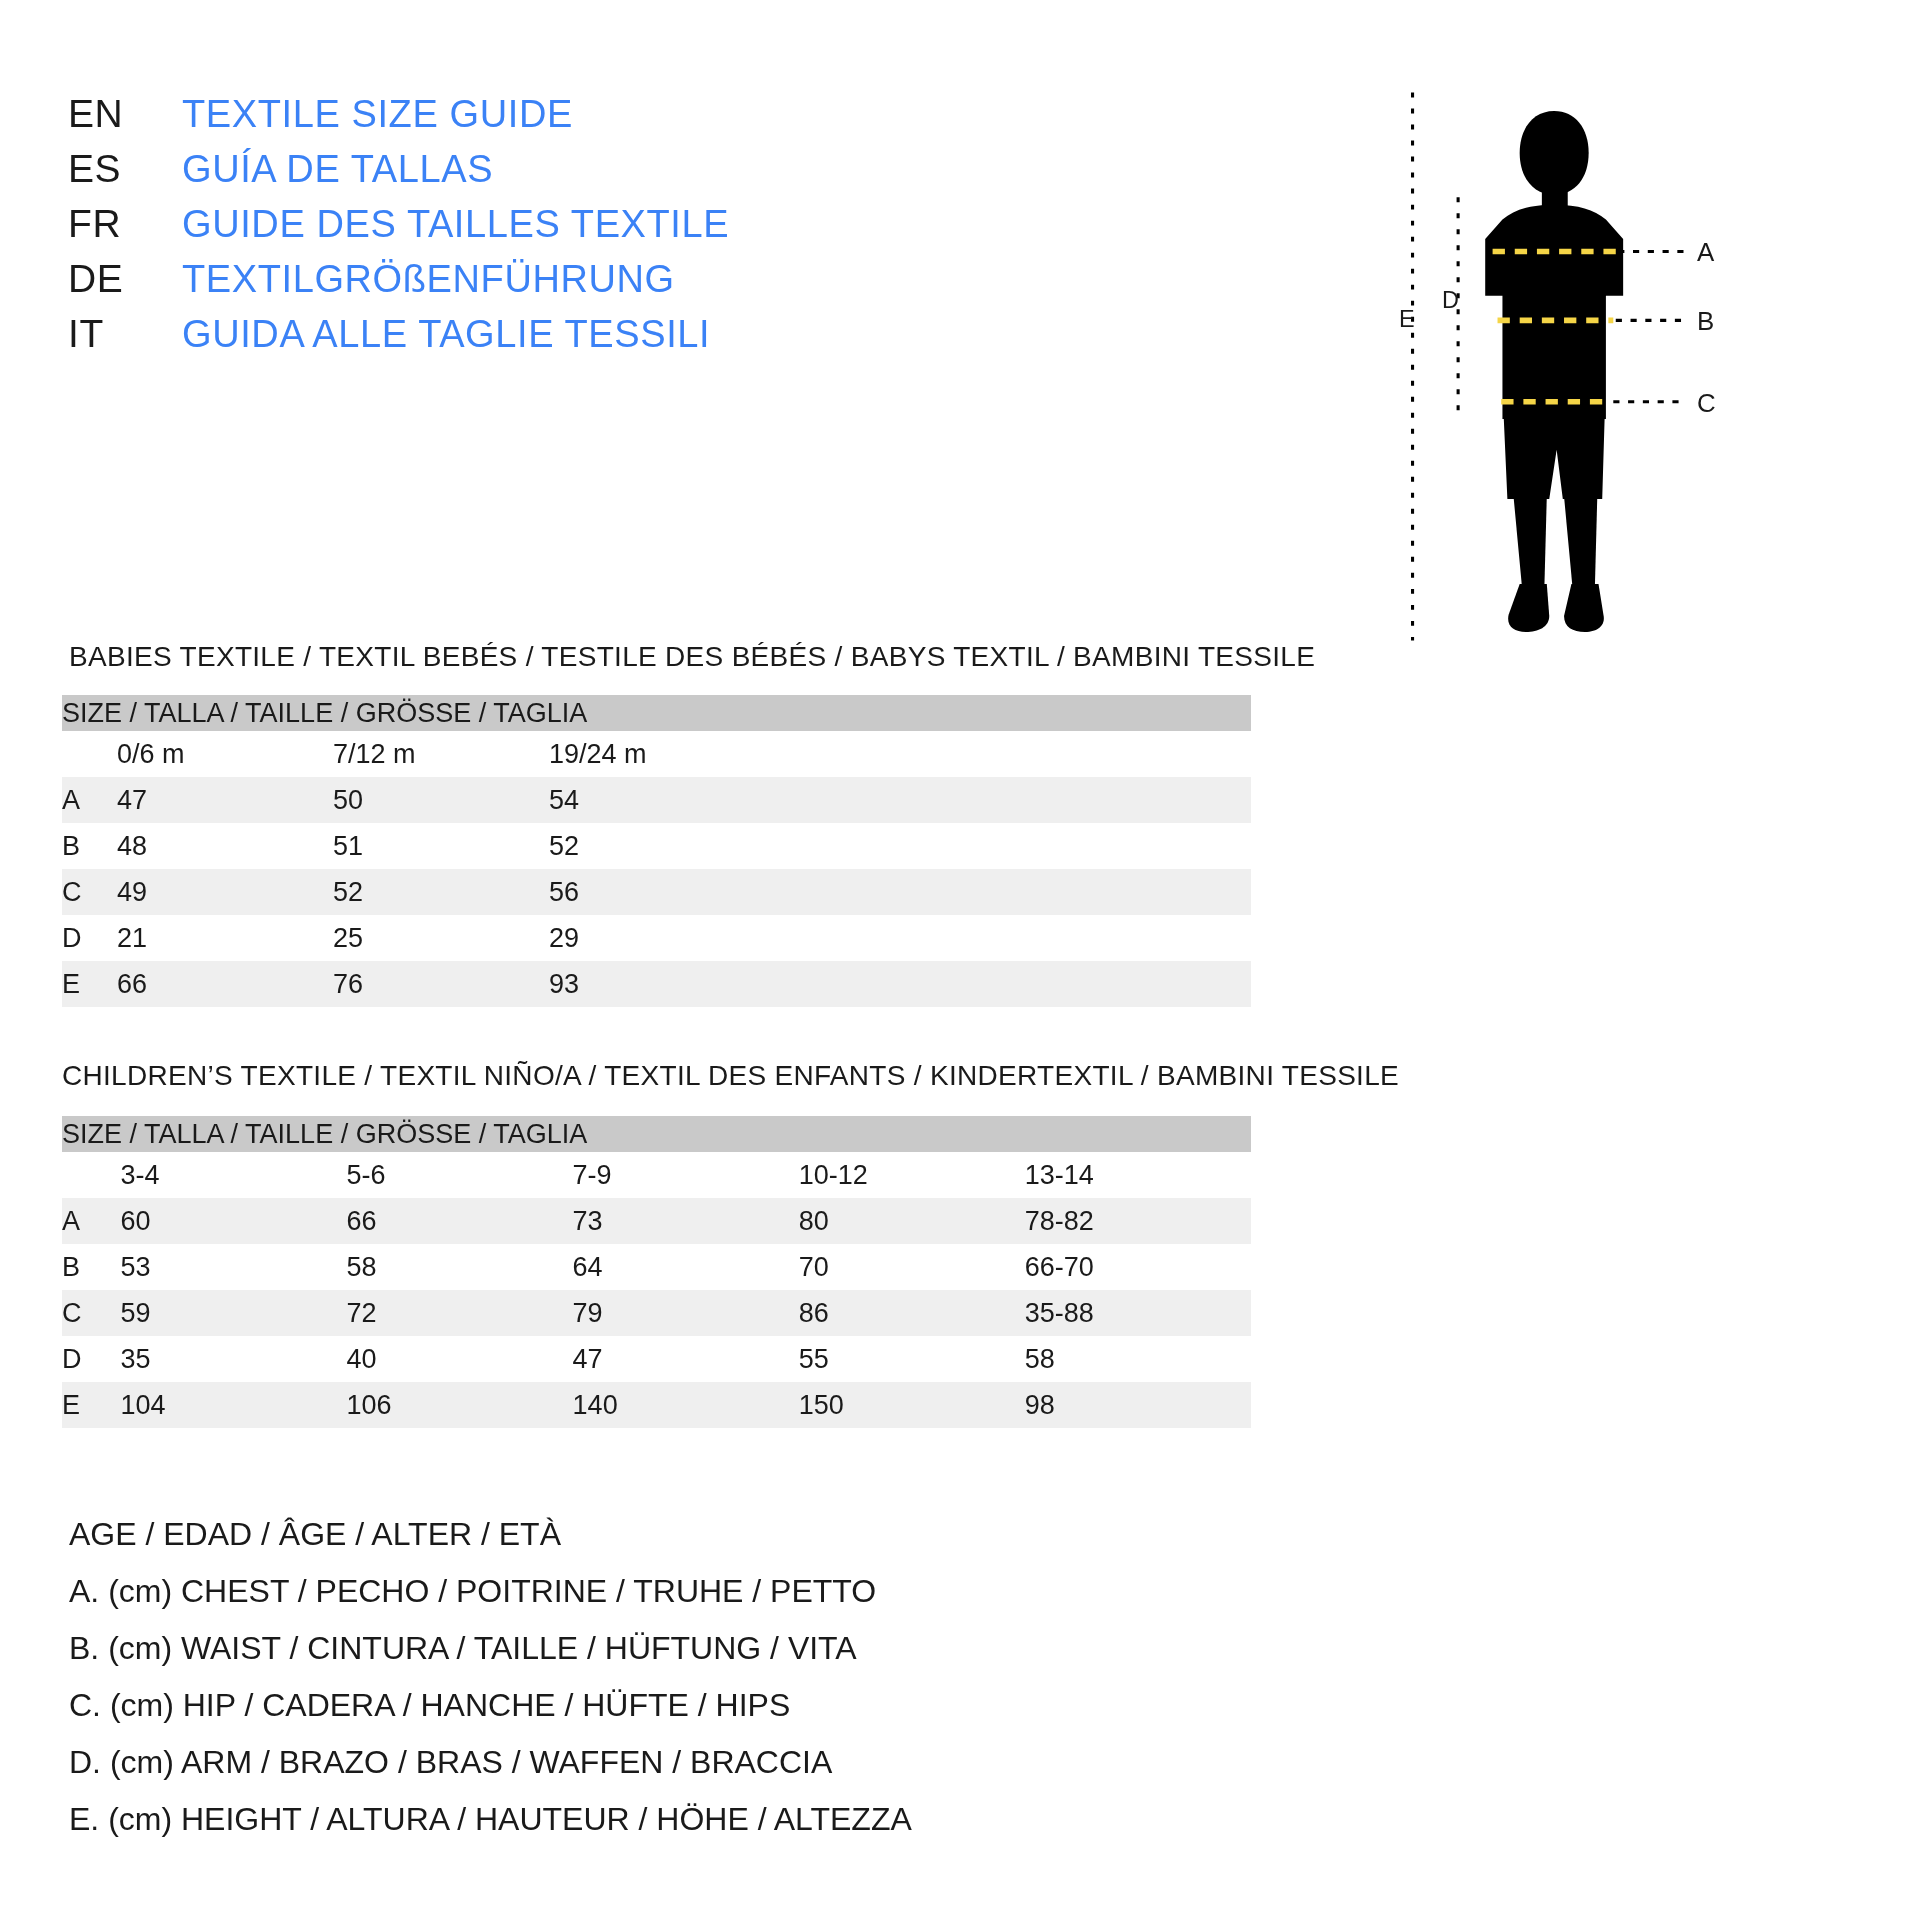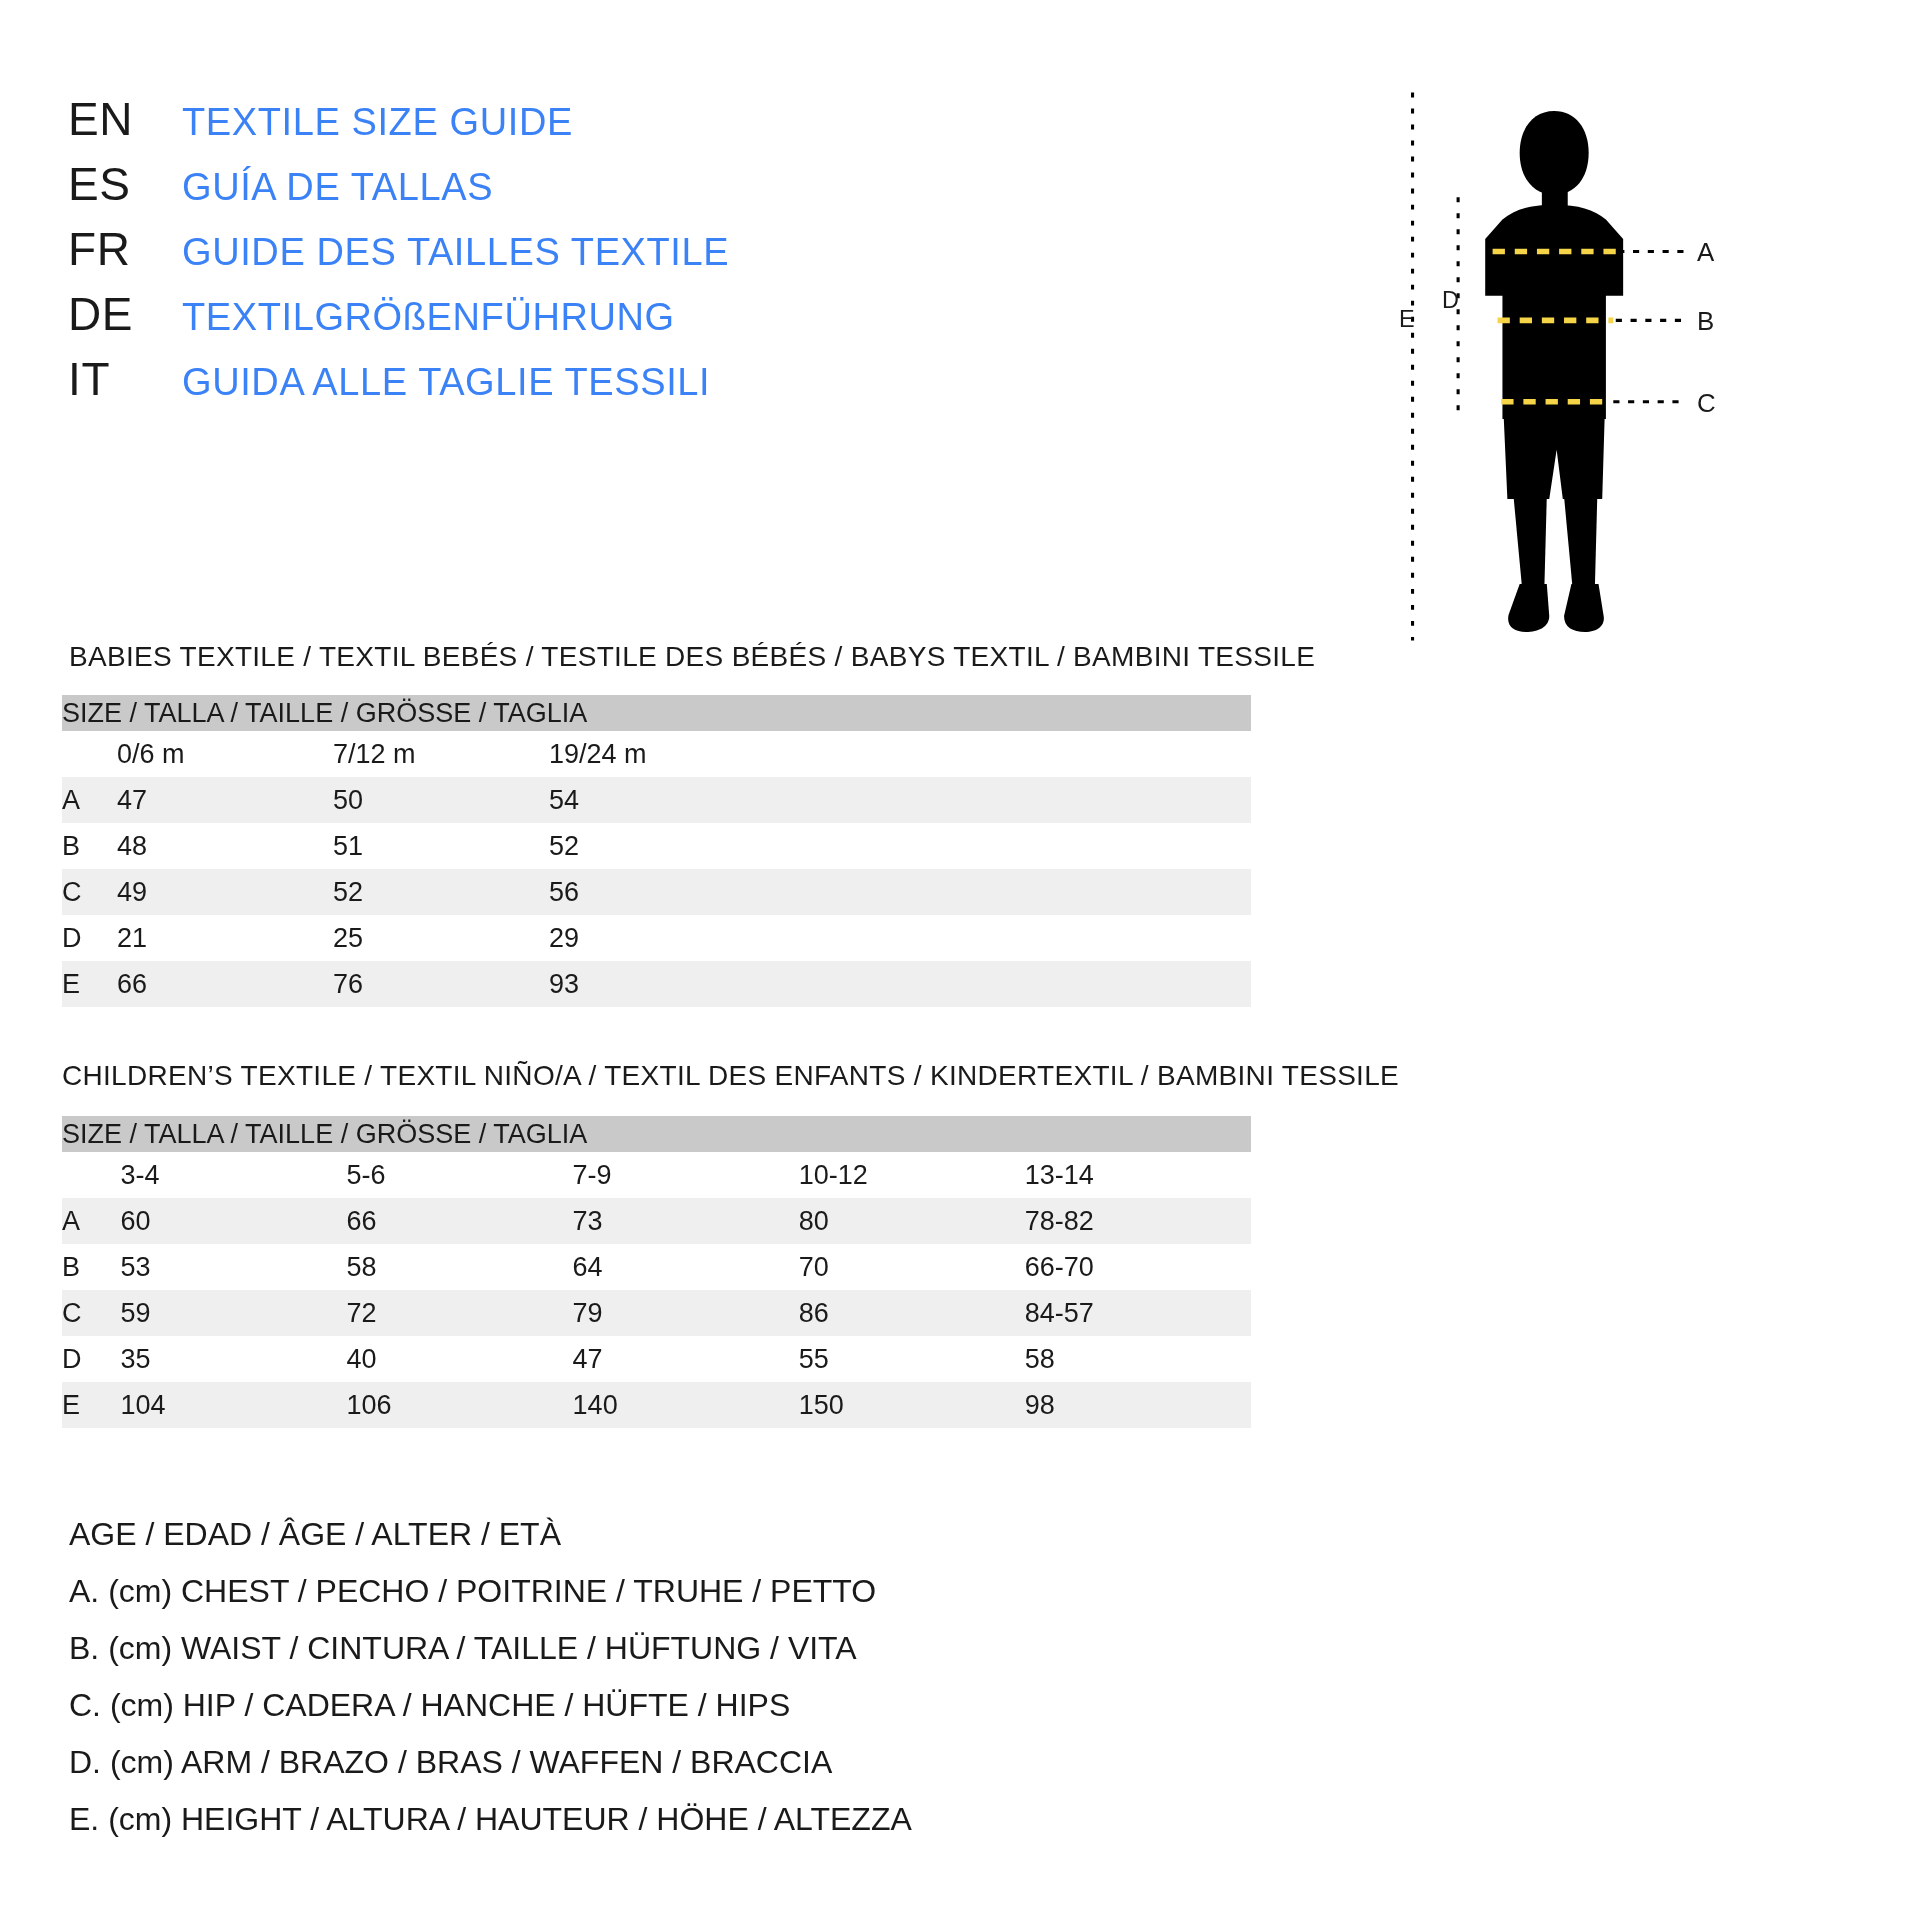--- a/index.html
+++ b/index.html
@@ -32,21 +32,21 @@
     width: 1171px;
   }
   .title-row {
     display: flex;
     align-items: baseline;
     margin-bottom: 11px;
   }
   .title-lang {
     width: 114px;
     flex: 0 0 114px;
-    font-size: 46px;
+    font-size: 39px;
     letter-spacing: 0.6px;
     color: #1a1a1a;
   }
   .title-text {
     font-size: 38px;
     letter-spacing: 0.6px;
     color: #3b82f6;
     white-space: nowrap;
   }
 
@@ -296,21 +296,21 @@
         <td>64</td>
         <td>70</td>
         <td>66-70</td>
       </tr>
       <tr class="row-alt">
         <td>C</td>
         <td>59</td>
         <td>72</td>
         <td>79</td>
         <td>86</td>
-        <td>84-57</td>
+        <td>35-88</td>
       </tr>
       <tr class="row-plain">
         <td>D</td>
         <td>35</td>
         <td>40</td>
         <td>47</td>
         <td>55</td>
         <td>58</td>
       </tr>
       <tr class="row-alt">

